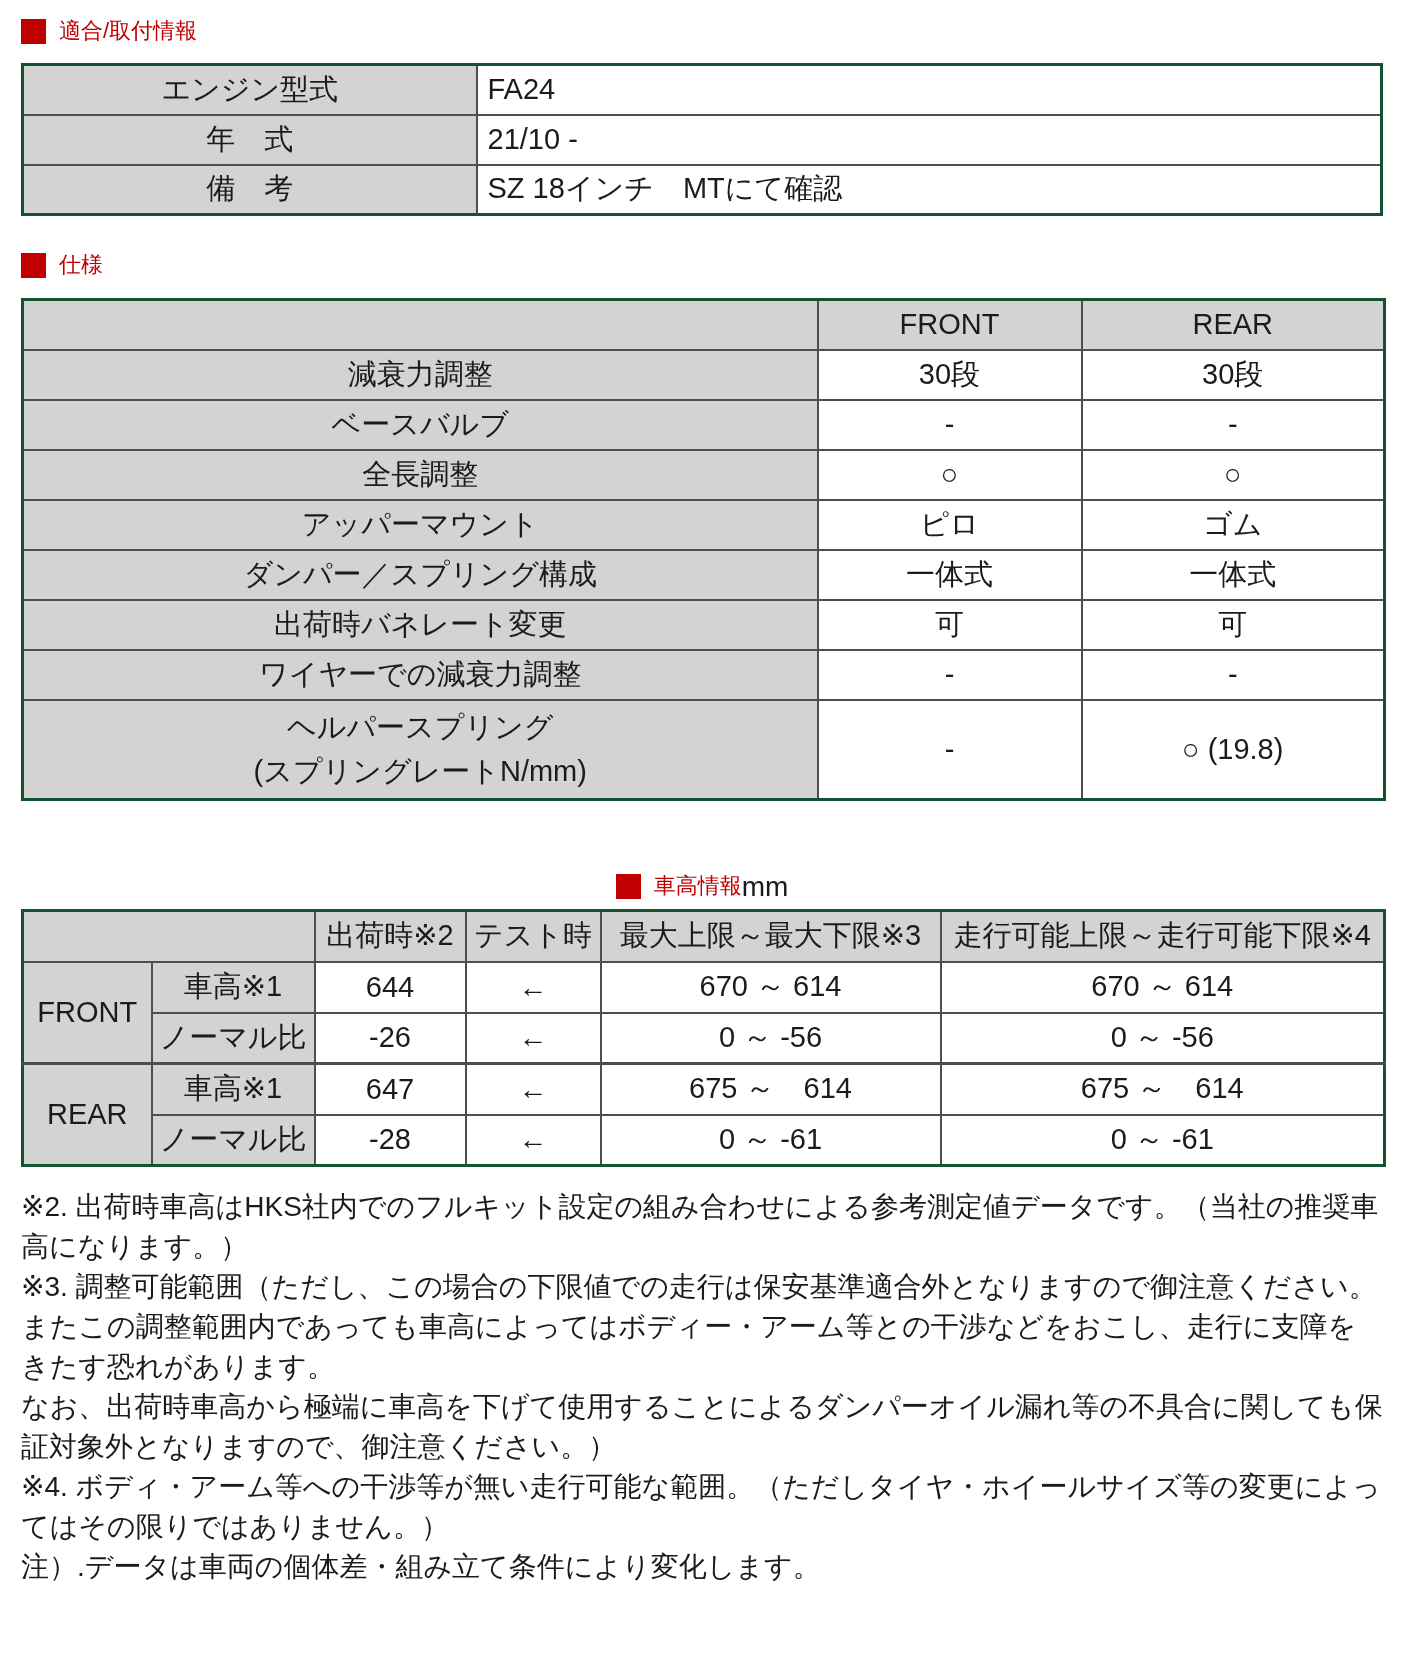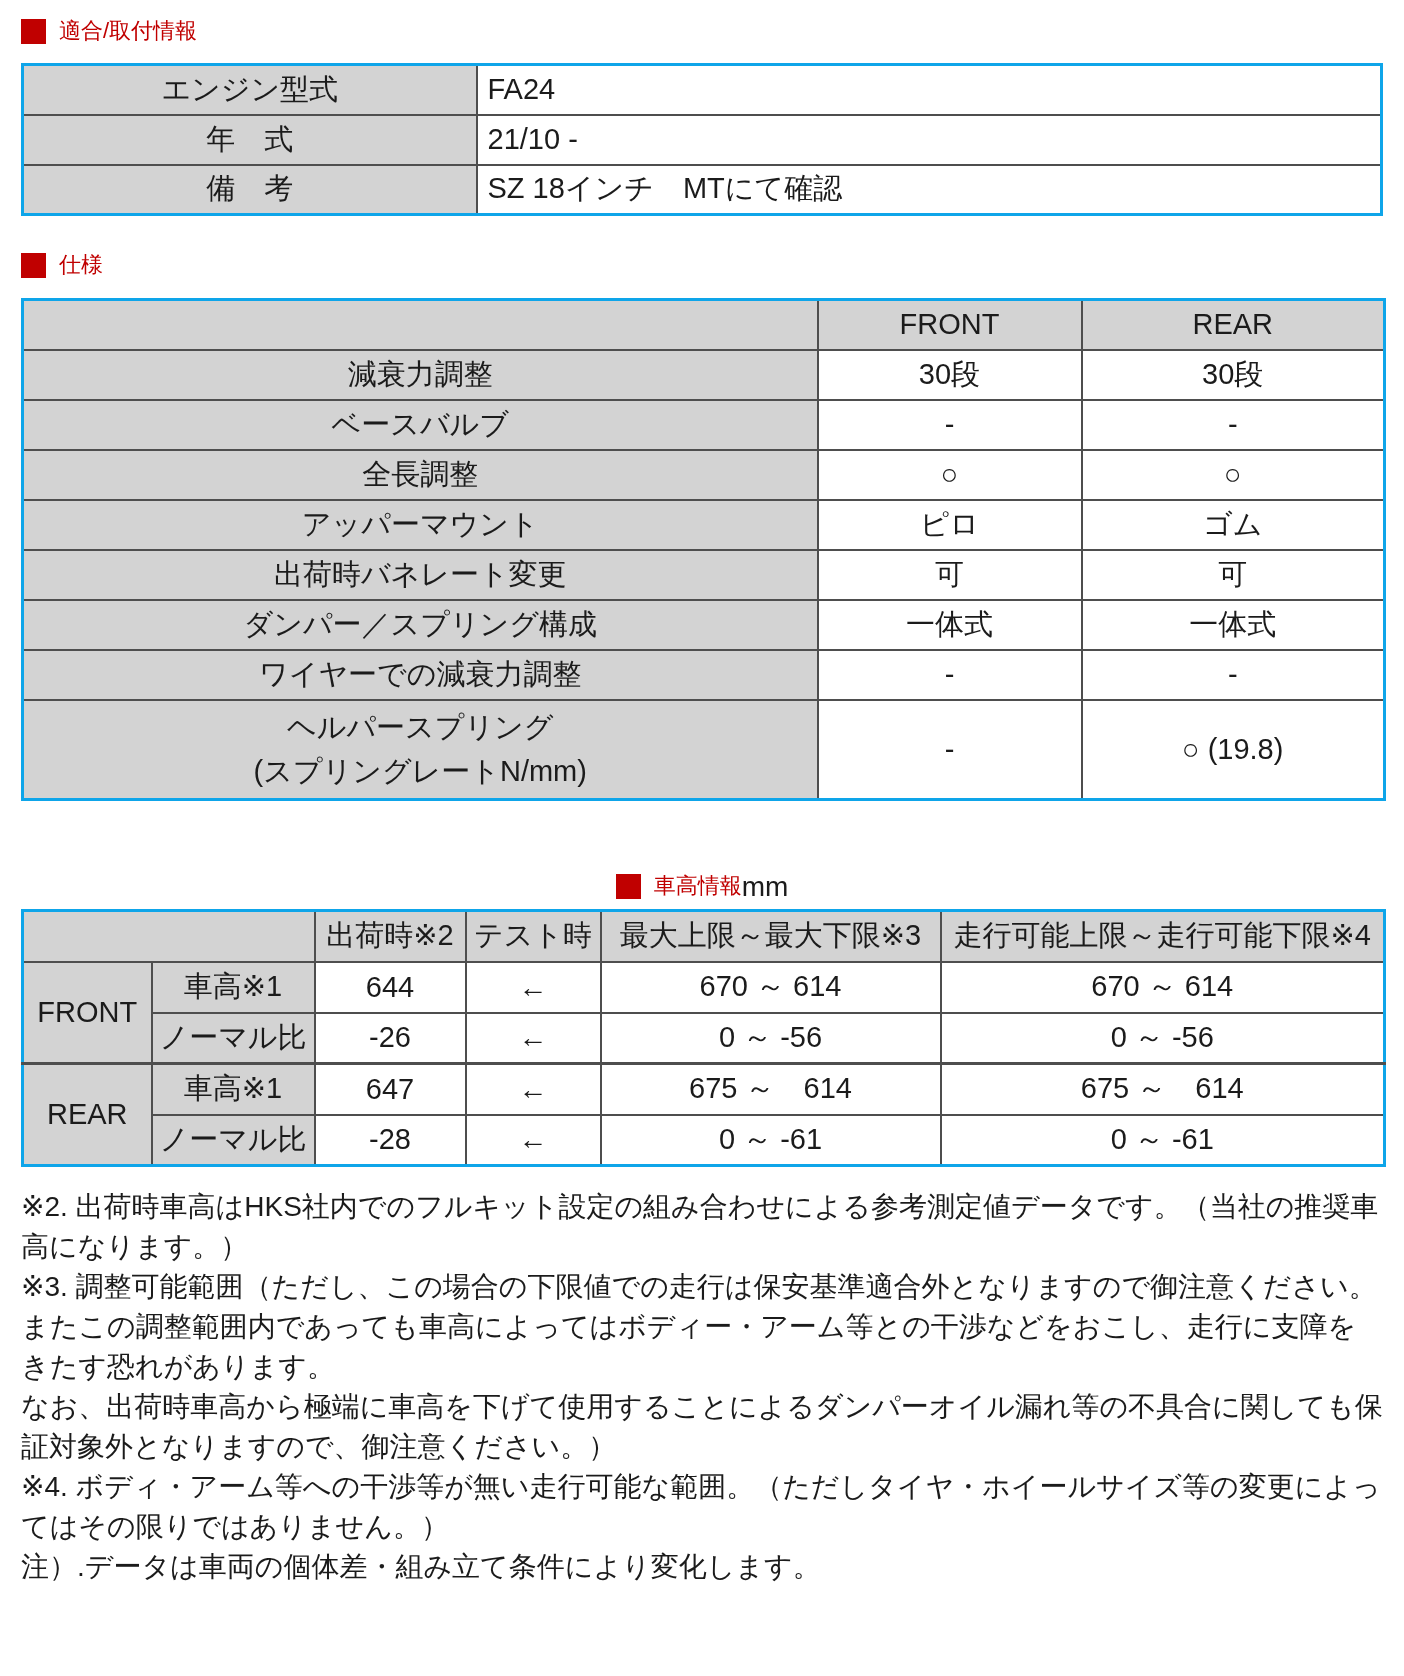--- a/index.html
+++ b/index.html
@@ -6,21 +6,21 @@
   html, body { margin: 0; padding: 0; }
   body {
     width: 1404px; height: 1676px; background: #ffffff; color: #1b1b1b;
     font-family: "Liberation Sans", "DejaVu Sans", sans-serif;
   }
   .page { padding: 14px 21px 0 21px; }
 
   .sec { display: flex; align-items: center; gap: 13px; color: #c00000; font-size: 22px; line-height: 34px; }
   .marker { width: 25px; height: 25px; background: #c00000; flex: 0 0 auto; }
 
-  table { border-collapse: collapse; table-layout: fixed; width: 1362px; border: 3px solid #0ea5e9; }
+  table { border-collapse: collapse; table-layout: fixed; width: 1362px; border: 3px solid #14532d; }
   td { border: 2px solid #4e4e4e; font-size: 29px; padding: 0 8px; vertical-align: middle; overflow: hidden; }
   .g { background: #d3d3d3; }
   .w { background: #ffffff; }
   .c { text-align: center; }
   .l { text-align: left; padding-left: 10px; }
   .pre { white-space: pre-line; line-height: 44px; }
 
   .t1 { margin-top: 15px; }
   .t1 td { height: 50px; }
 
@@ -101,28 +101,28 @@
         <td class="g c">全長調整</td>
         <td class="w c">○</td>
         <td class="w c">○</td>
       </tr>
       <tr>
         <td class="g c">アッパーマウント</td>
         <td class="w c">ピロ</td>
         <td class="w c">ゴム</td>
       </tr>
       <tr>
+        <td class="g c">ダンパー／スプリング構成</td>
+        <td class="w c">一体式</td>
+        <td class="w c">一体式</td>
+      </tr>
+      <tr>
         <td class="g c">出荷時バネレート変更</td>
         <td class="w c">可</td>
         <td class="w c">可</td>
-      </tr>
-      <tr>
-        <td class="g c">ダンパー／スプリング構成</td>
-        <td class="w c">一体式</td>
-        <td class="w c">一体式</td>
       </tr>
       <tr>
         <td class="g c">ワイヤーでの減衰力調整</td>
         <td class="w c">-</td>
         <td class="w c">-</td>
       </tr>
       <tr class="helper">
         <td class="g c pre">ヘルパースプリング
 (スプリングレートN/mm)</td>
         <td class="w c">-</td>

